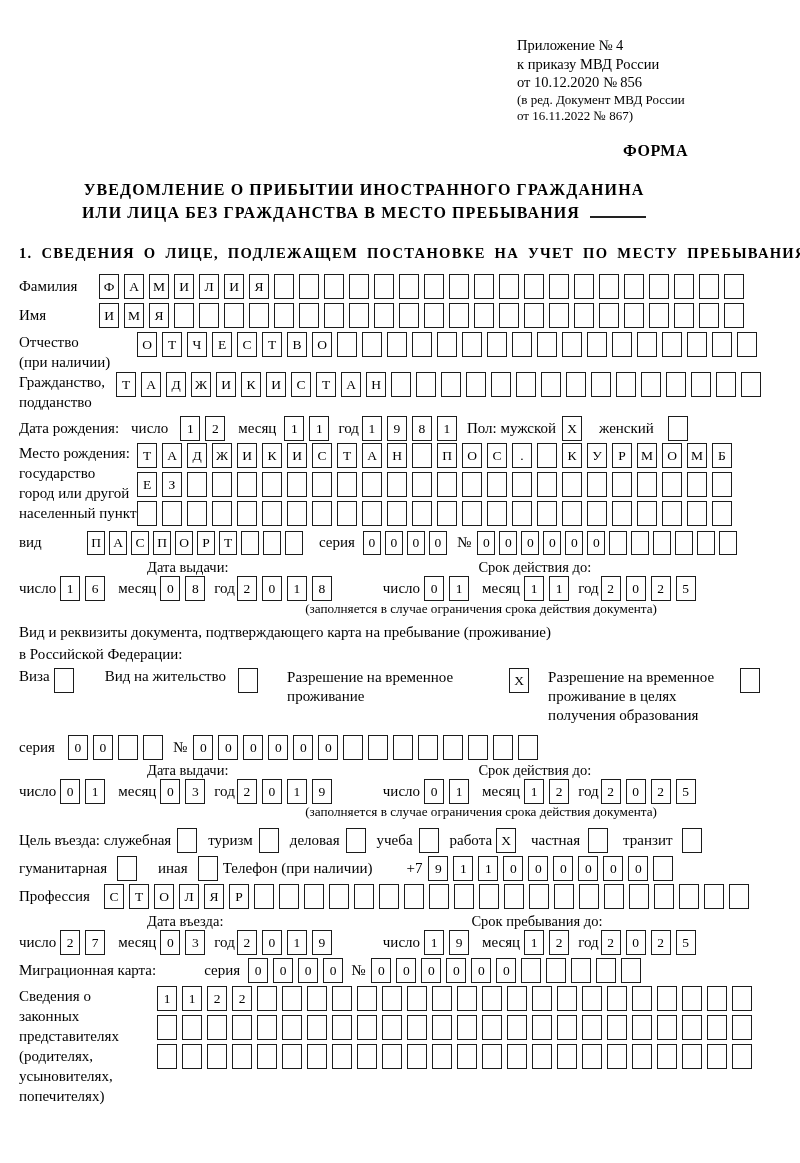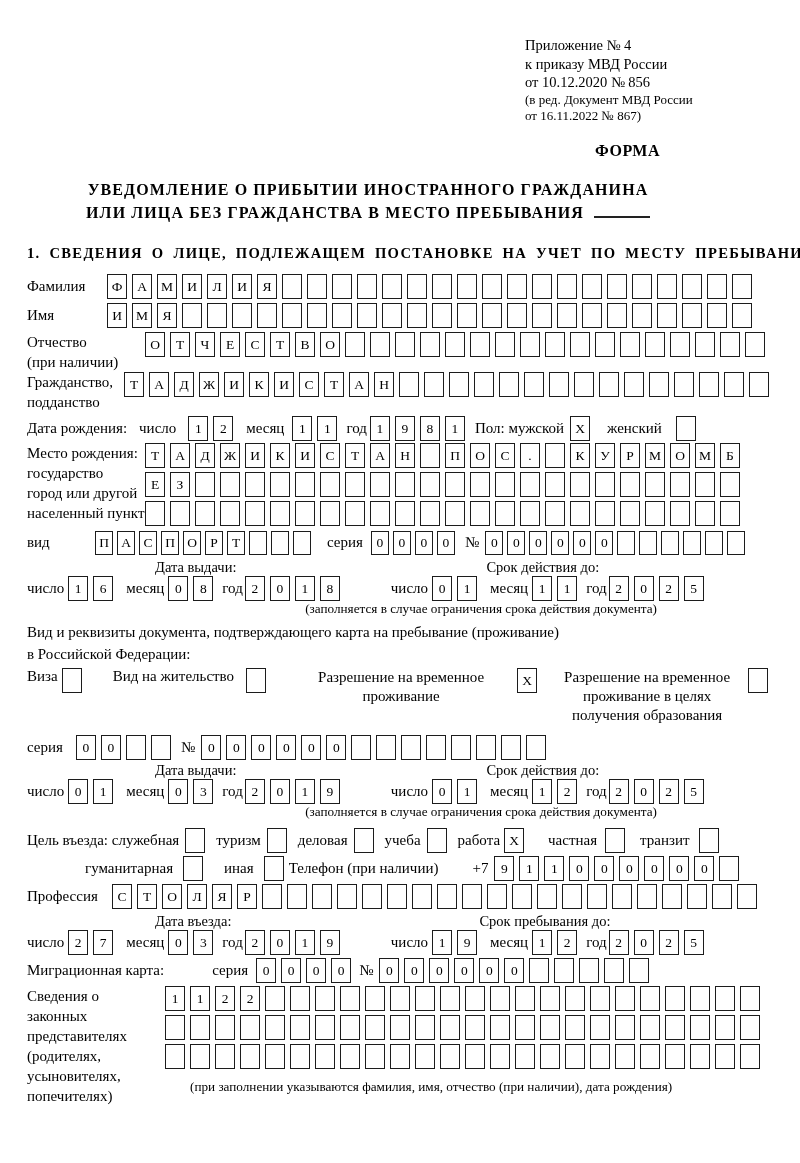--- a/index.html
+++ b/index.html
@@ -1,22 +1,22 @@
 <!DOCTYPE html>
 <html><head>
 <meta charset="utf-8">
 <style>
   html,body{margin:0;padding:0;background:#fff;}
   body{width:800px;height:1163px;overflow:hidden;color:#000;
        font-family:"Liberation Serif", serif;}
-  .page{box-sizing:border-box;width:717px;height:1163px;padding:36px 8px 0 27px;}
+  .page{box-sizing:border-box;width:717px;height:1163px;padding:36px 8px 0 19px;}
 
   .hdr{margin-left:498px;font-size:14.5px;line-height:1.28;white-space:nowrap;}
   .hdr .small{font-size:13px;}
-  .forma{font-weight:bold;font-size:16px;margin:16px 0 0 70px;letter-spacing:.5px;}
+  .forma{font-weight:bold;font-size:16px;margin:16px 0 0 106px;letter-spacing:.5px;}
 
   .title{margin-top:18px;text-align:center;font-weight:bold;font-size:16px;
          letter-spacing:1.1px;line-height:1.42;white-space:nowrap;}
   .uslot{display:inline-block;width:56px;height:14px;border-bottom:2.2px solid #222;margin-left:10px;}
 
   .sec{margin-top:20px;font-weight:bold;font-size:14.6px;letter-spacing:1.3px;word-spacing:4px;white-space:nowrap;}
 
   .row{display:flex;align-items:center;white-space:nowrap;}
   .top{align-items:flex-start;}
   .lbl{font-size:15px;flex:0 0 auto;}
@@ -25,21 +25,21 @@
         margin-right:5px;display:flex;align-items:center;justify-content:center;
         font-size:13.5px;line-height:1;background:#fff;}
   .compact .cell{width:18px;height:24px;margin-right:4px;}
 
   .lblcol{flex:0 0 auto;font-size:15px;line-height:20px;}
   .stack .cells{margin-bottom:4px;}
 
   .dhdr{font-size:14.5px;}
   .note{font-size:13.2px;text-align:right;padding-right:52px;}
 
-  .cbtxt{font-size:15px;line-height:19px;text-align:center;flex:0 0 auto;}
+  .cbtxt{font-size:15px;line-height:19px;flex:0 0 auto;}
   .repnote{font-size:13.2px;margin:10px 0 0 25px;white-space:nowrap;}
 </style>
 </head>
 <body>
 
 <div class="page">
 
   <div class="hdr">
     <div>Приложение № 4</div>
     <div>к приказу МВД России</div>
@@ -502,32 +502,32 @@
         <span class="cell"></span>
       </div>
     <span class="lbl" style="margin-left:6px">учеба</span>
     <div class="cells" style="margin-left:6px">
         <span class="cell"></span>
       </div>
     <span class="lbl" style="margin-left:6px">работа</span>
     <div class="cells" style="margin-left:4px">
         <span class="cell">X</span>
       </div>
-    <span class="lbl" style="margin-left:19px">частная</span>
+    <span class="lbl" style="margin-left:10px">частная</span>
     <div class="cells" style="margin-left:8px">
         <span class="cell"></span>
       </div>
     <span class="lbl" style="margin-left:10px">транзит</span>
     <div class="cells" style="margin-left:10px">
         <span class="cell"></span>
       </div>
   </div>
 
   <div class="row" style="margin-top:3px">
-    <span class="lbl" style="margin-left:58px">гуманитарная</span>
+    <span class="lbl" style="">гуманитарная</span>
     <div class="cells" style="margin-left:10px">
         <span class="cell"></span>
       </div>
     <span class="lbl" style="margin-left:16px">иная</span>
     <div class="cells" style="margin-left:10px">
         <span class="cell"></span>
       </div>
     <span class="lbl" style="">Телефон (при наличии)</span>
     <span class="lbl" style="margin-left:34px">+7</span>
     <div class="cells" style="margin-left:6px">
@@ -725,17 +725,16 @@
             <span class="cell"></span>
             <span class="cell"></span>
             <span class="cell"></span>
             <span class="cell"></span>
             <span class="cell"></span>
             <span class="cell"></span>
             <span class="cell"></span>
             <span class="cell"></span>
           </div>
       </div>
-      <div class="repnote">(при заполнении указываются фамилия, имя, отчество (при наличии), дата рождения)</div>
     </div>
   </div>
 
 </div>
 
 </body></html>

